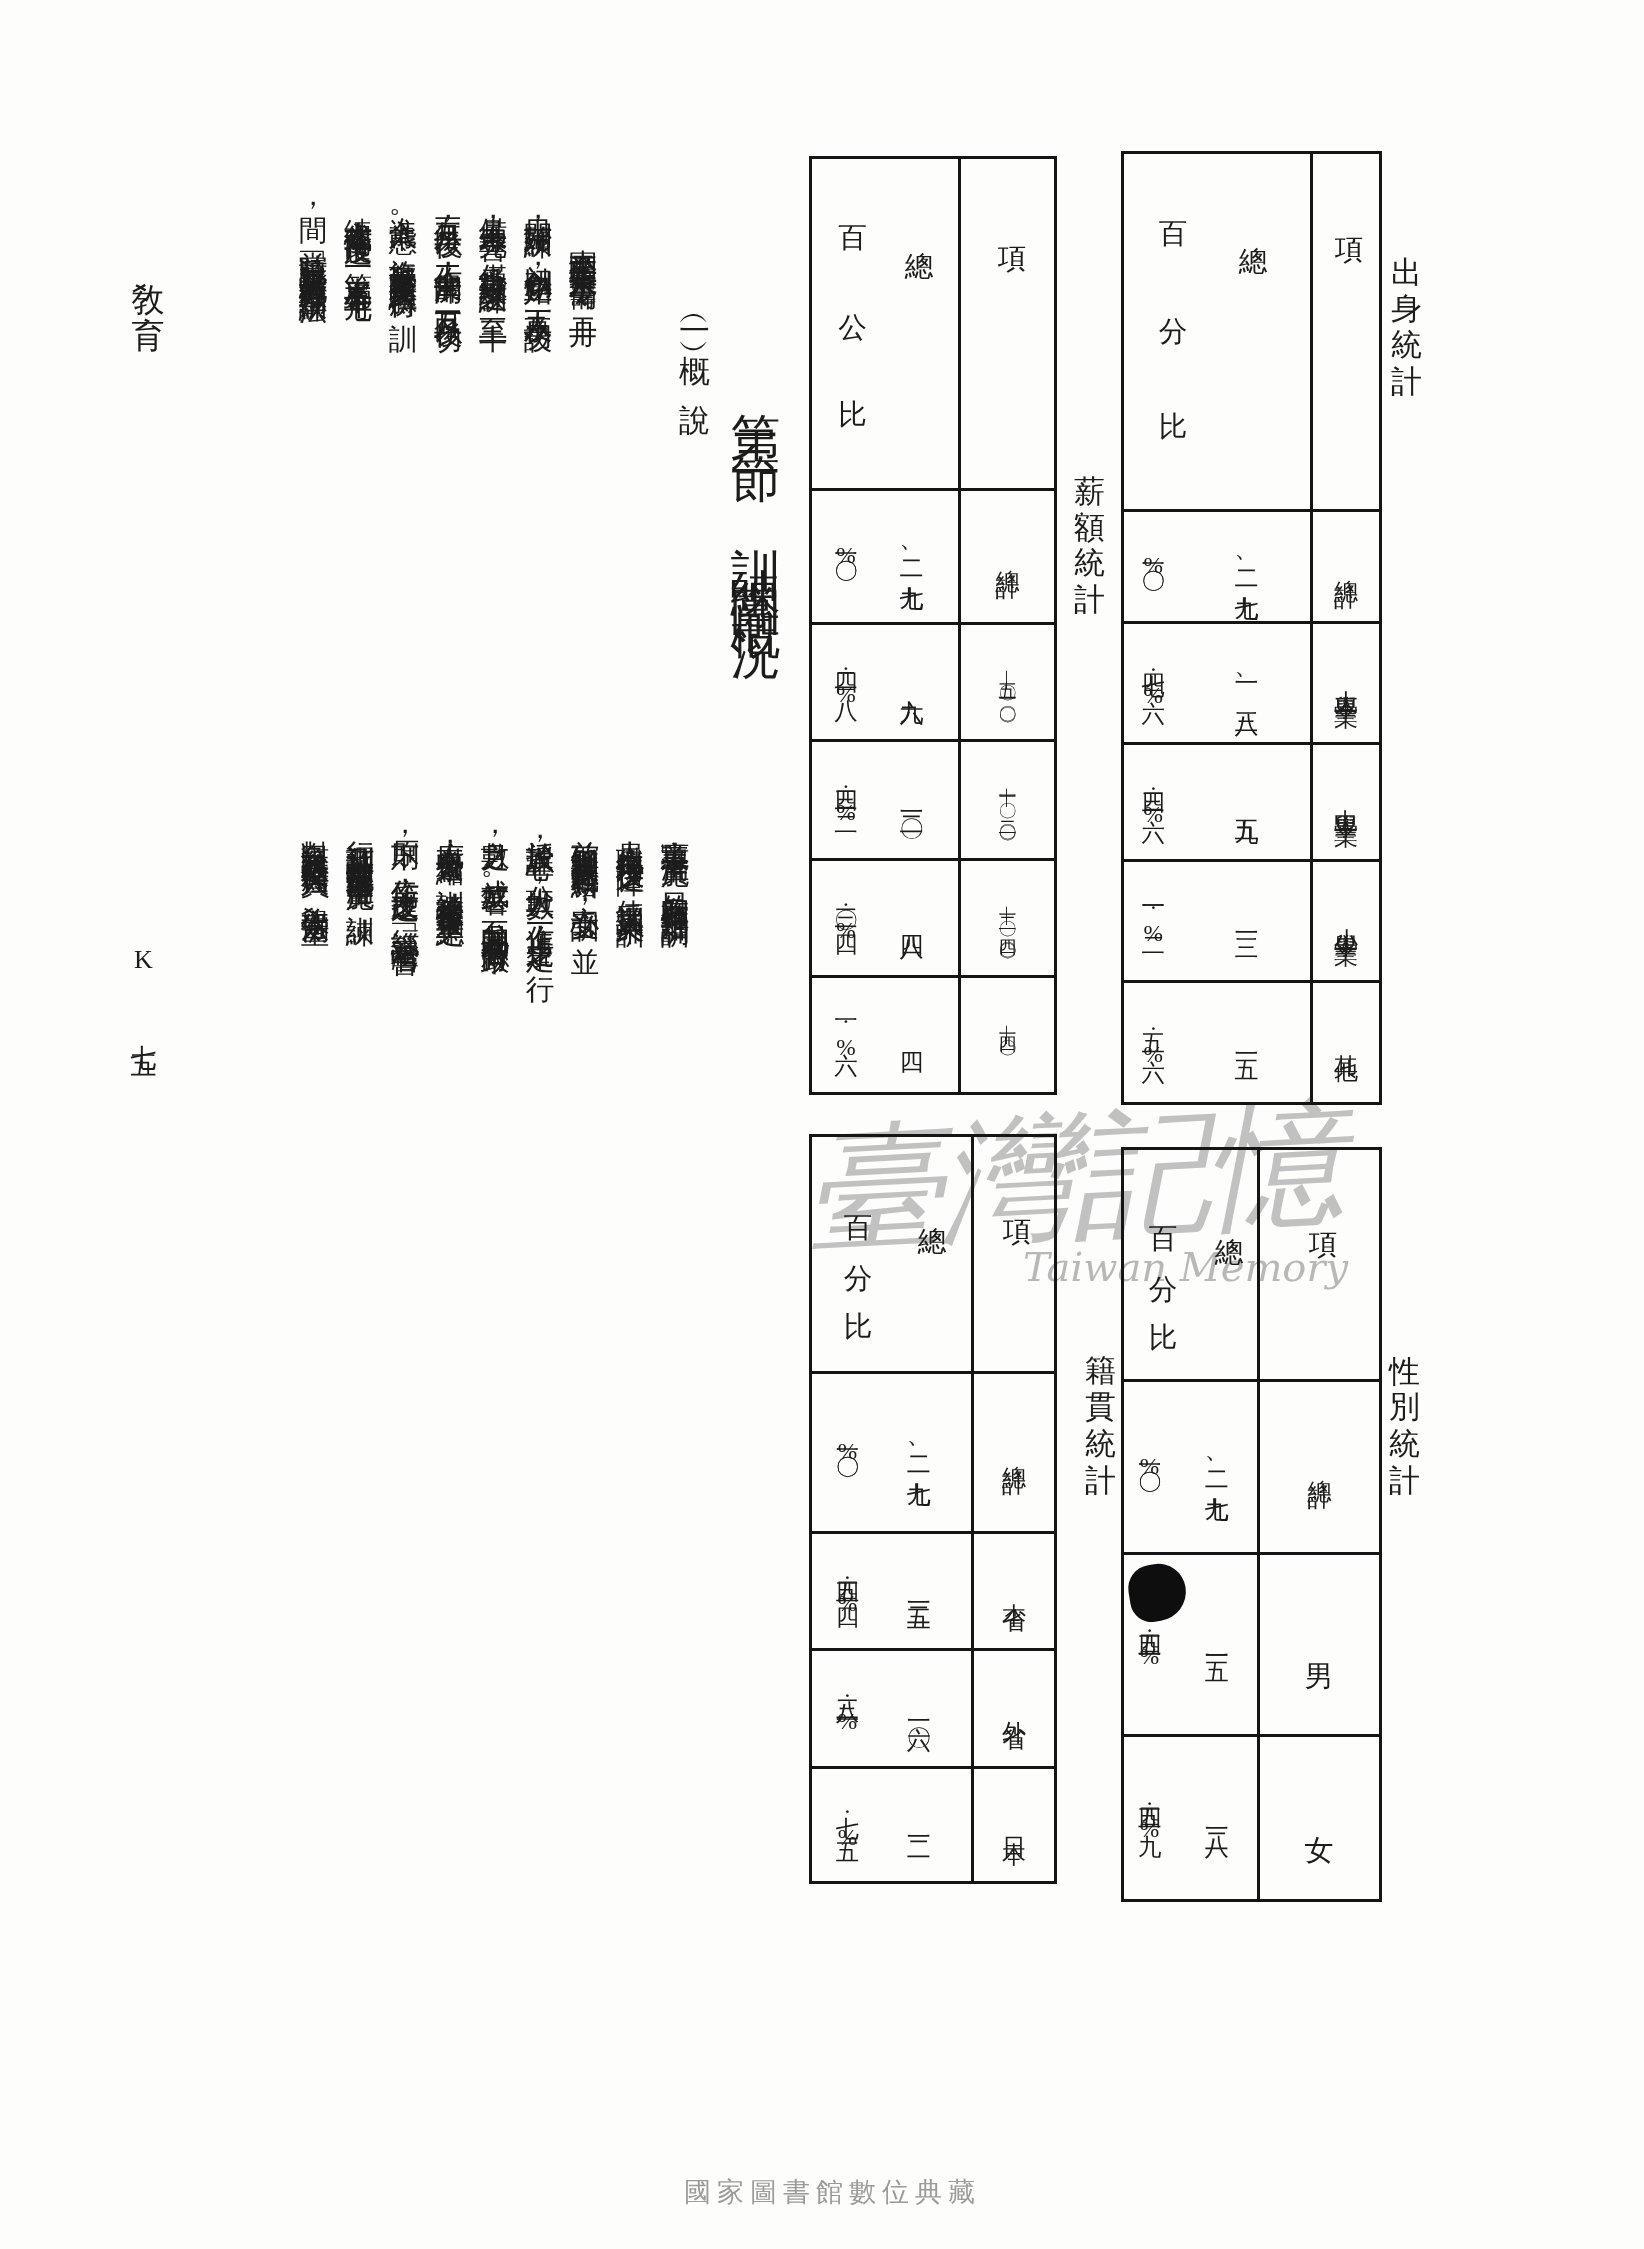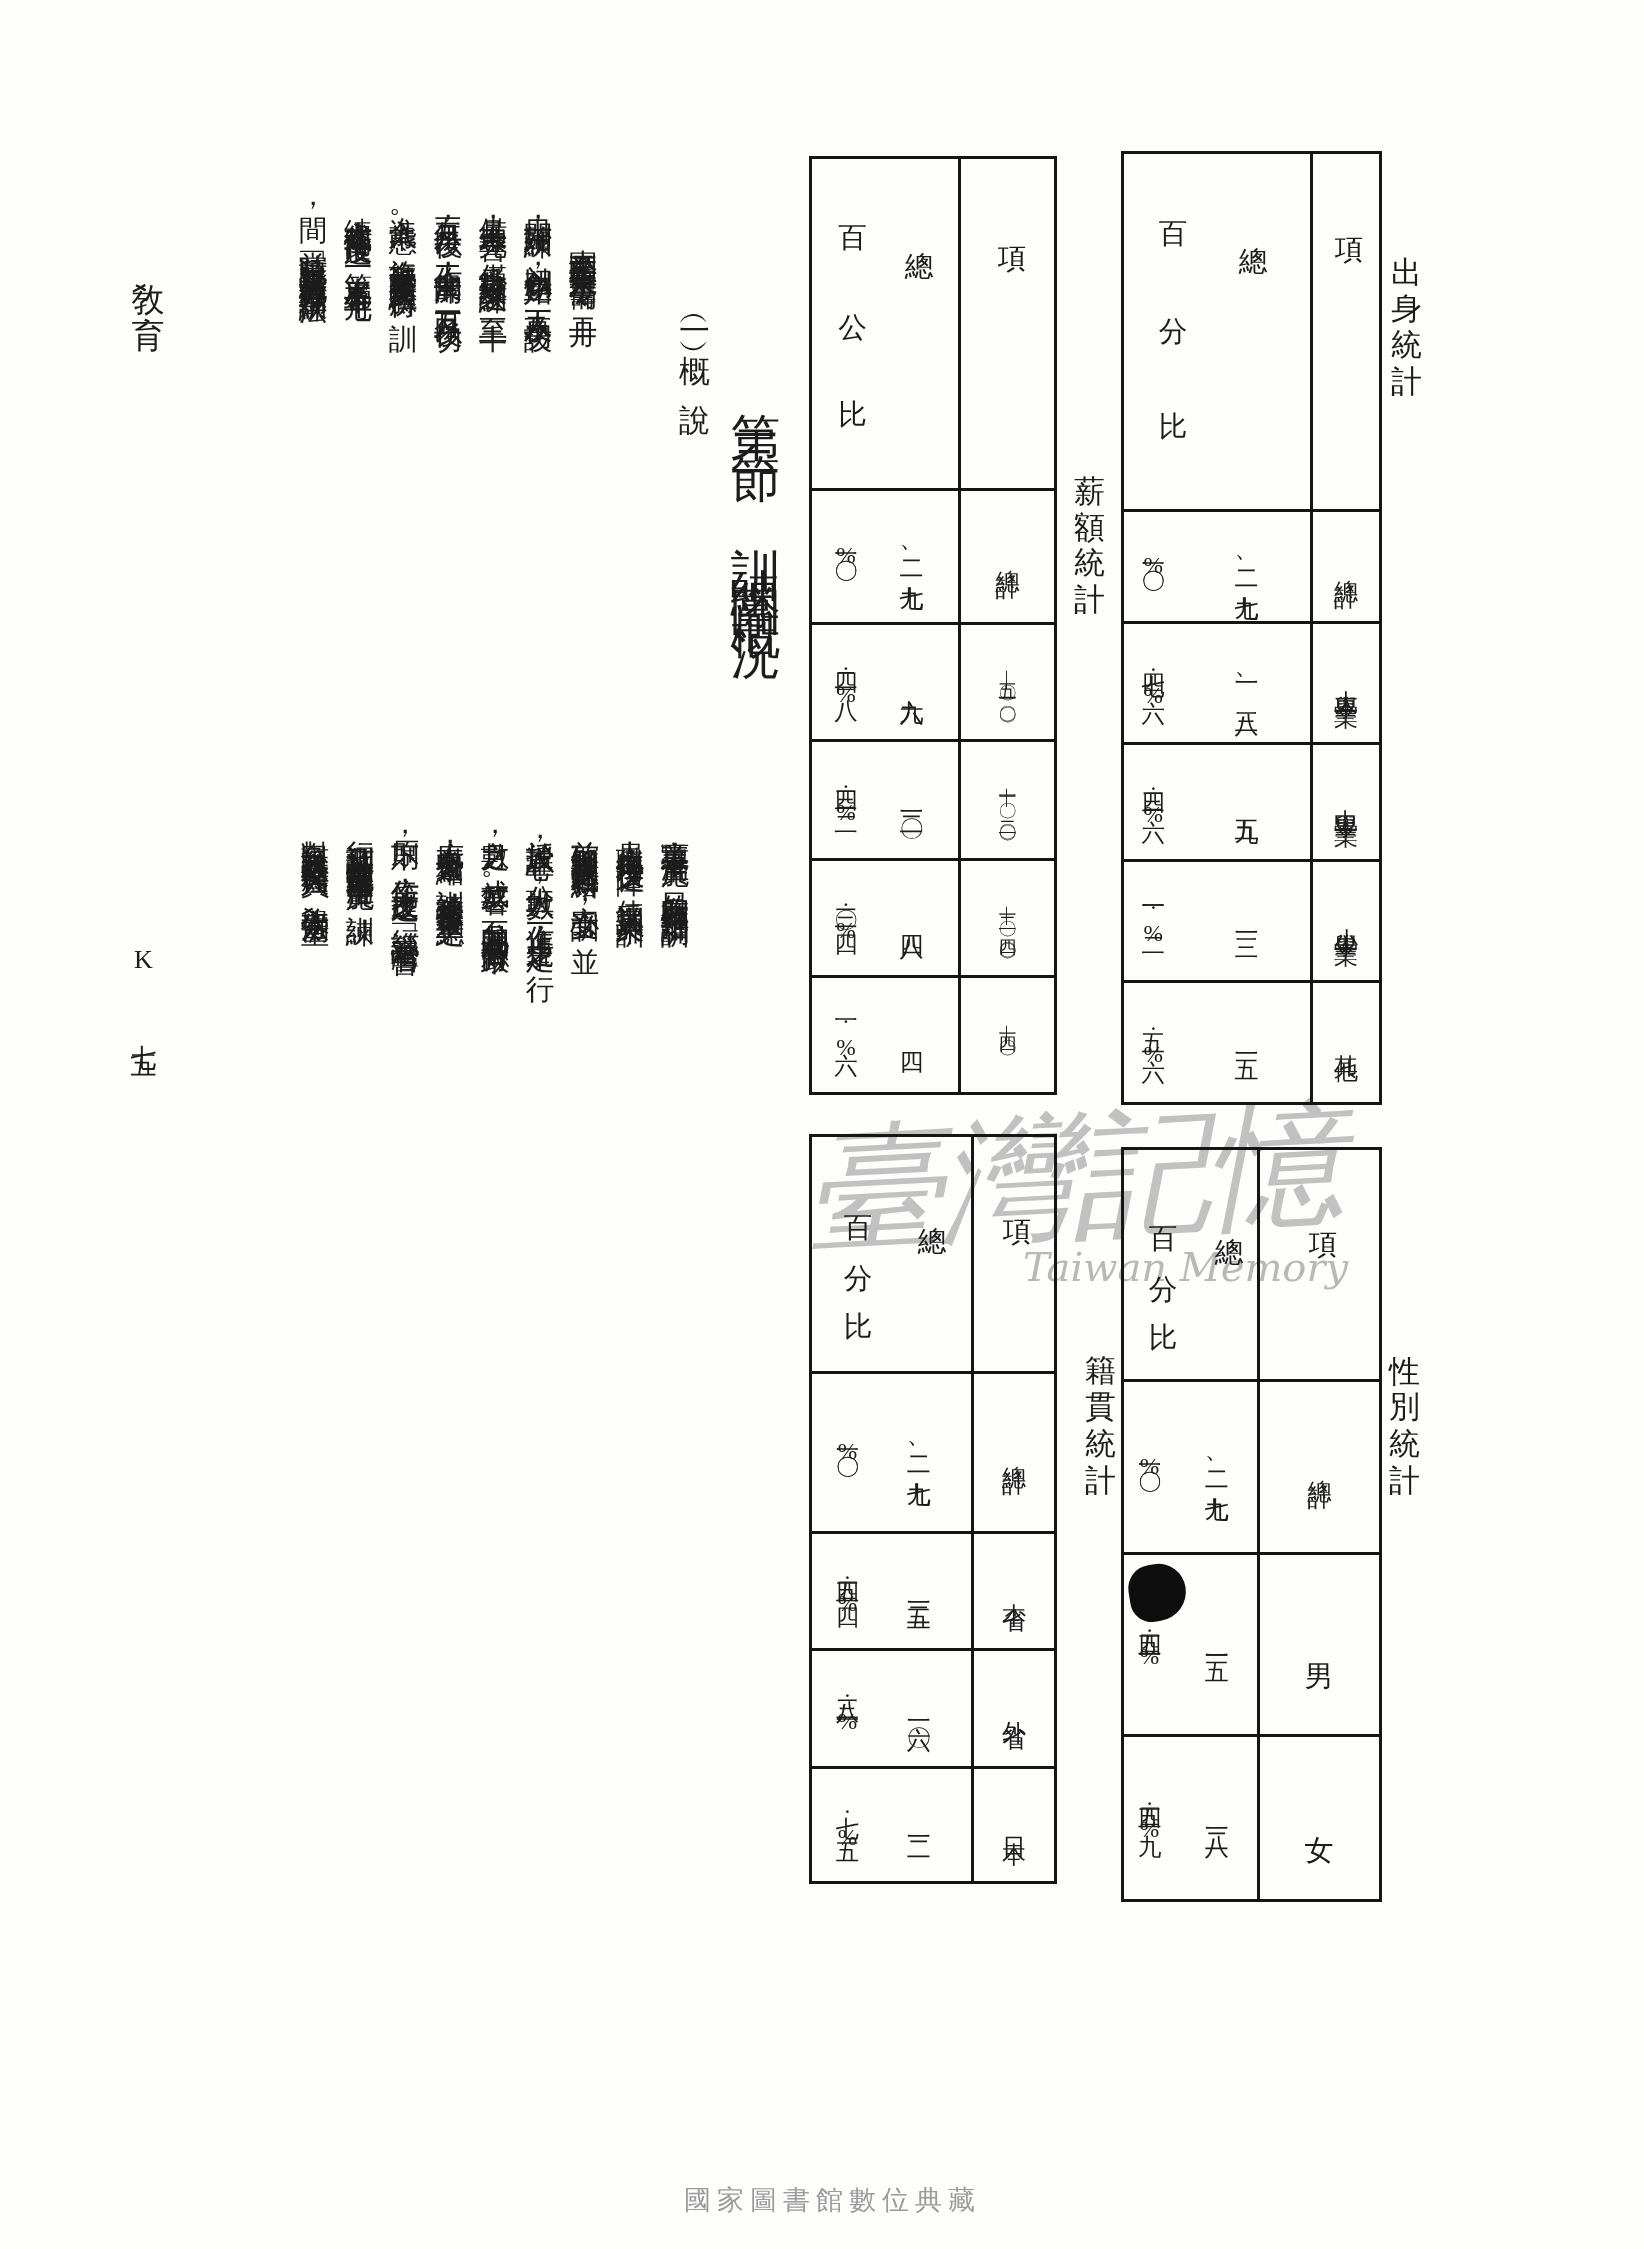--- a/index.html
+++ b/index.html
@@ -14,21 +14,21 @@
   .wm-lat{position:absolute;left:1023px;top:1244px;font-size:40px;font-style:italic;
           font-family:"DejaVu Serif",serif;color:rgba(138,138,138,.6);z-index:1;text-align:center;}
   
   .heading{position:absolute;left:723px;top:374px;font-size:50px;letter-spacing:21px;z-index:2;}
   .subheading{position:absolute;left:673px;top:305px;font-size:31px;letter-spacing:8.7px;z-index:2;}
   .col{position:absolute;width:40px;font-size:28.6px;letter-spacing:2.6px;line-height:40px;z-index:2;}
   .colB{height:619px;top:818px;}
   
   .margin-label{position:absolute;left:125px;top:256px;font-size:33px;letter-spacing:33px;z-index:2;}
   .pagenum{position:absolute;left:126px;top:945px;font-size:26px;letter-spacing:10.4px;z-index:2;}
-  .footer{position:absolute;left:684px;top:2174px;font-size:27px;letter-spacing:6px;color:#9b9b9b;z-index:2;margin-top:8px;}
+  .footer{position:absolute;left:684px;top:2174px;font-size:27px;letter-spacing:6px;color:#9b9b9b;z-index:2;}
   
   .tbl{position:absolute;border:3.5px solid #151515;z-index:2;background:transparent;}
   .hline{position:absolute;left:0;right:0;height:2.6px;background:#151515;}
   .vline{position:absolute;top:0;bottom:0;width:2.6px;background:#151515;}
   .lblcell{position:absolute;display:flex;align-items:center;justify-content:center;overflow:hidden;}
   .lblcell span{font-size:24px;letter-spacing:5.2px;}
   .rng span{font-size:18px;letter-spacing:0.9px;text-orientation:mixed;}
   .one span{font-size:29px;}
   .spread{position:absolute;overflow:hidden;padding-top:14px;text-align:center;font-size:28.6px;}
   .cnt{position:absolute;left:56%;top:50%;transform:translateY(-50%);font-size:24px;overflow:visible;}

